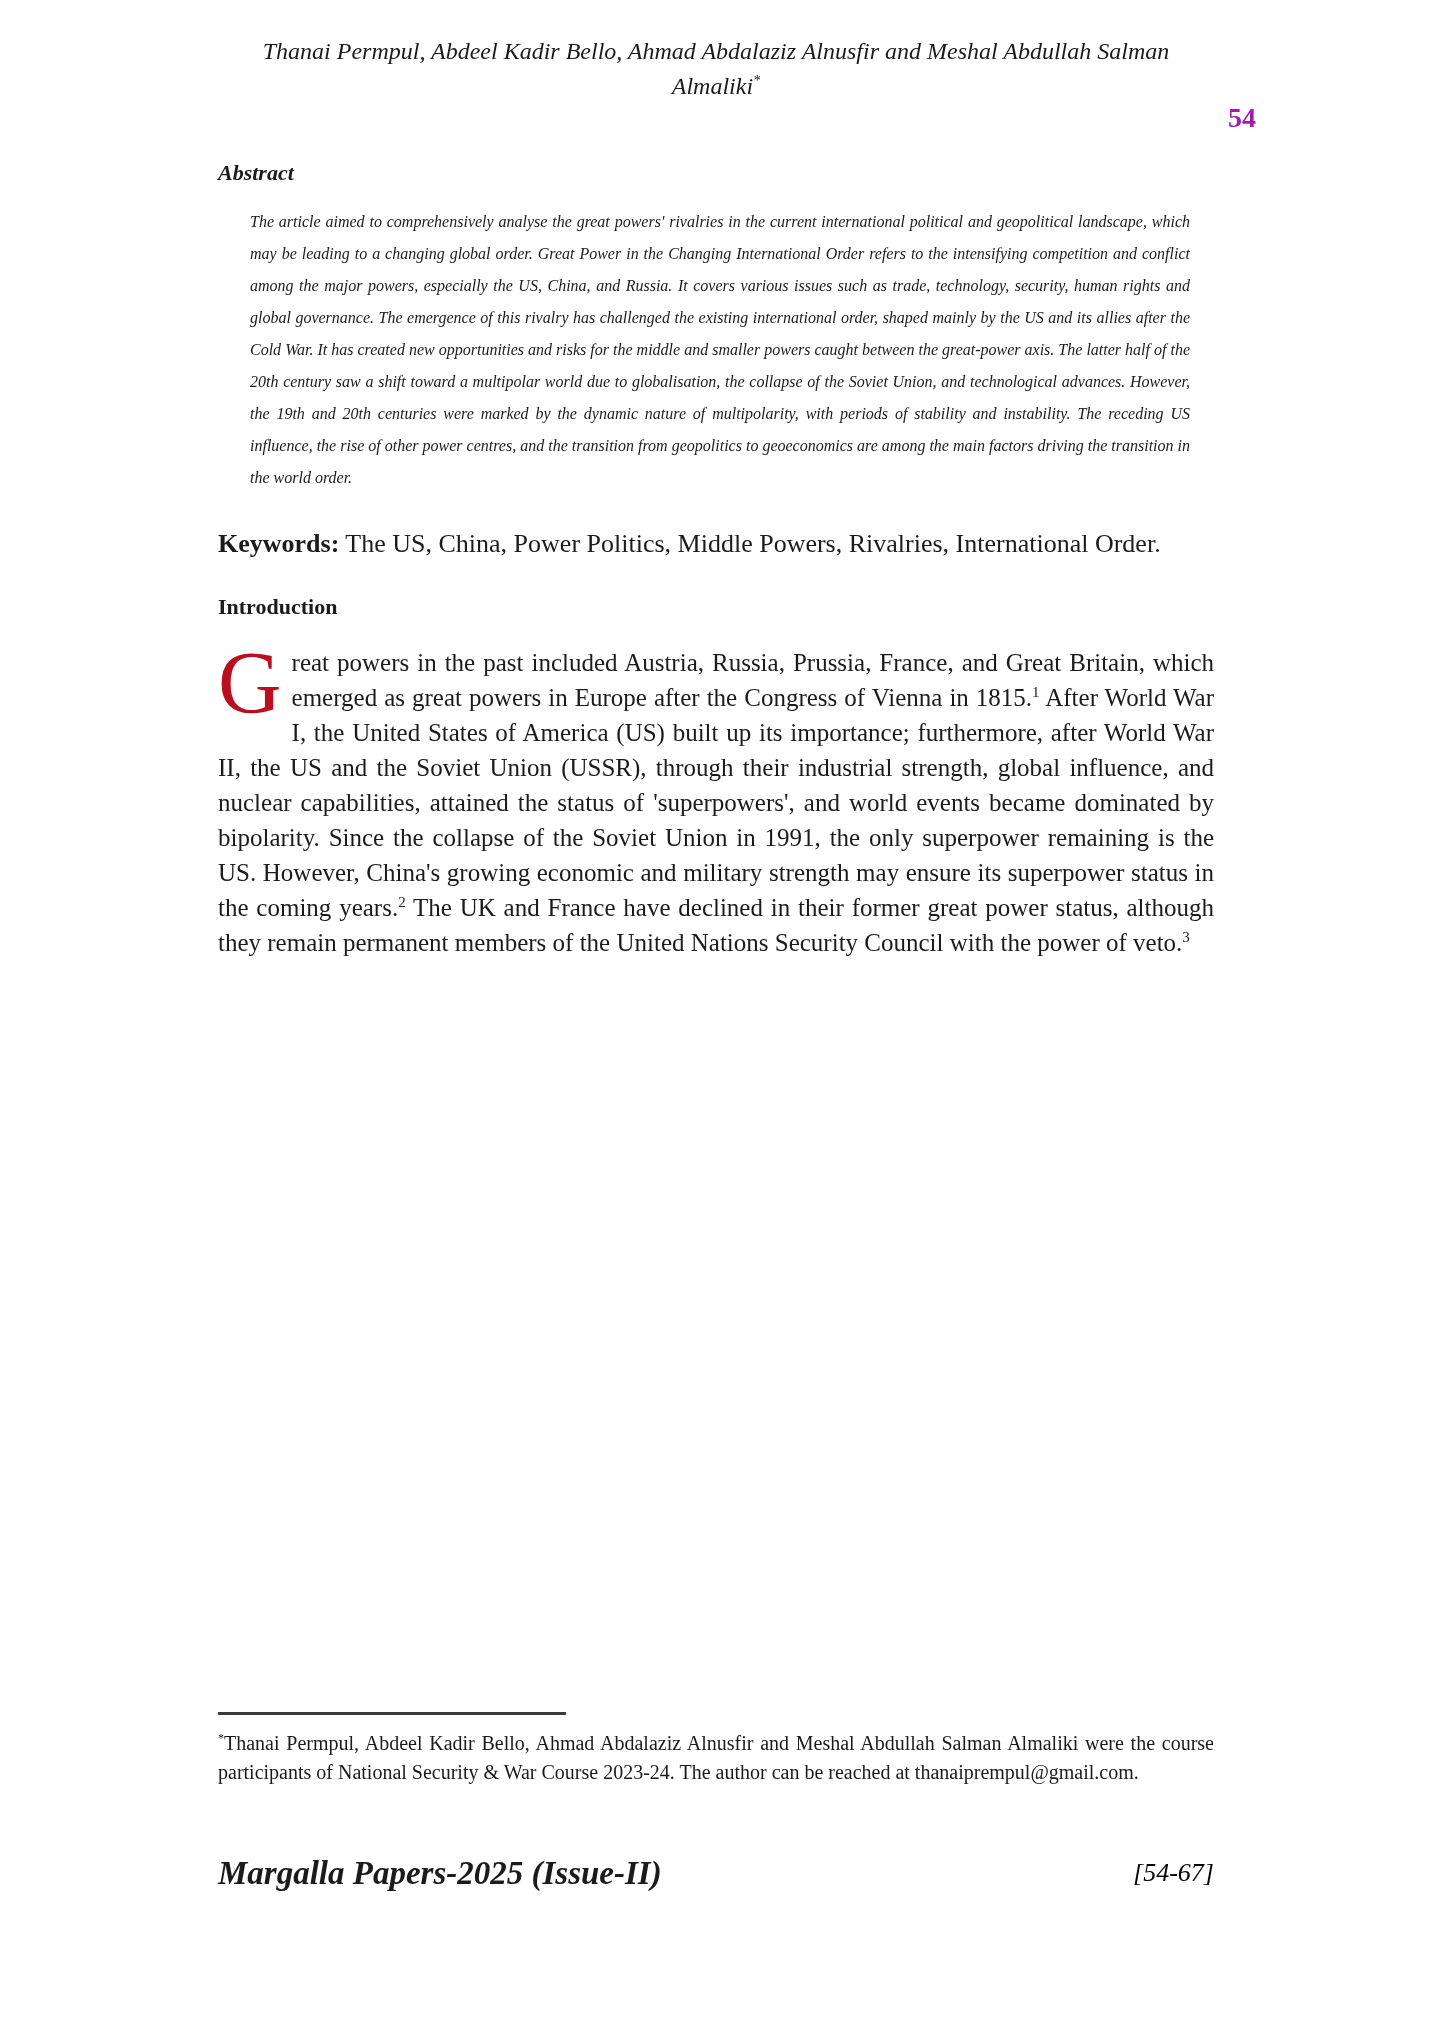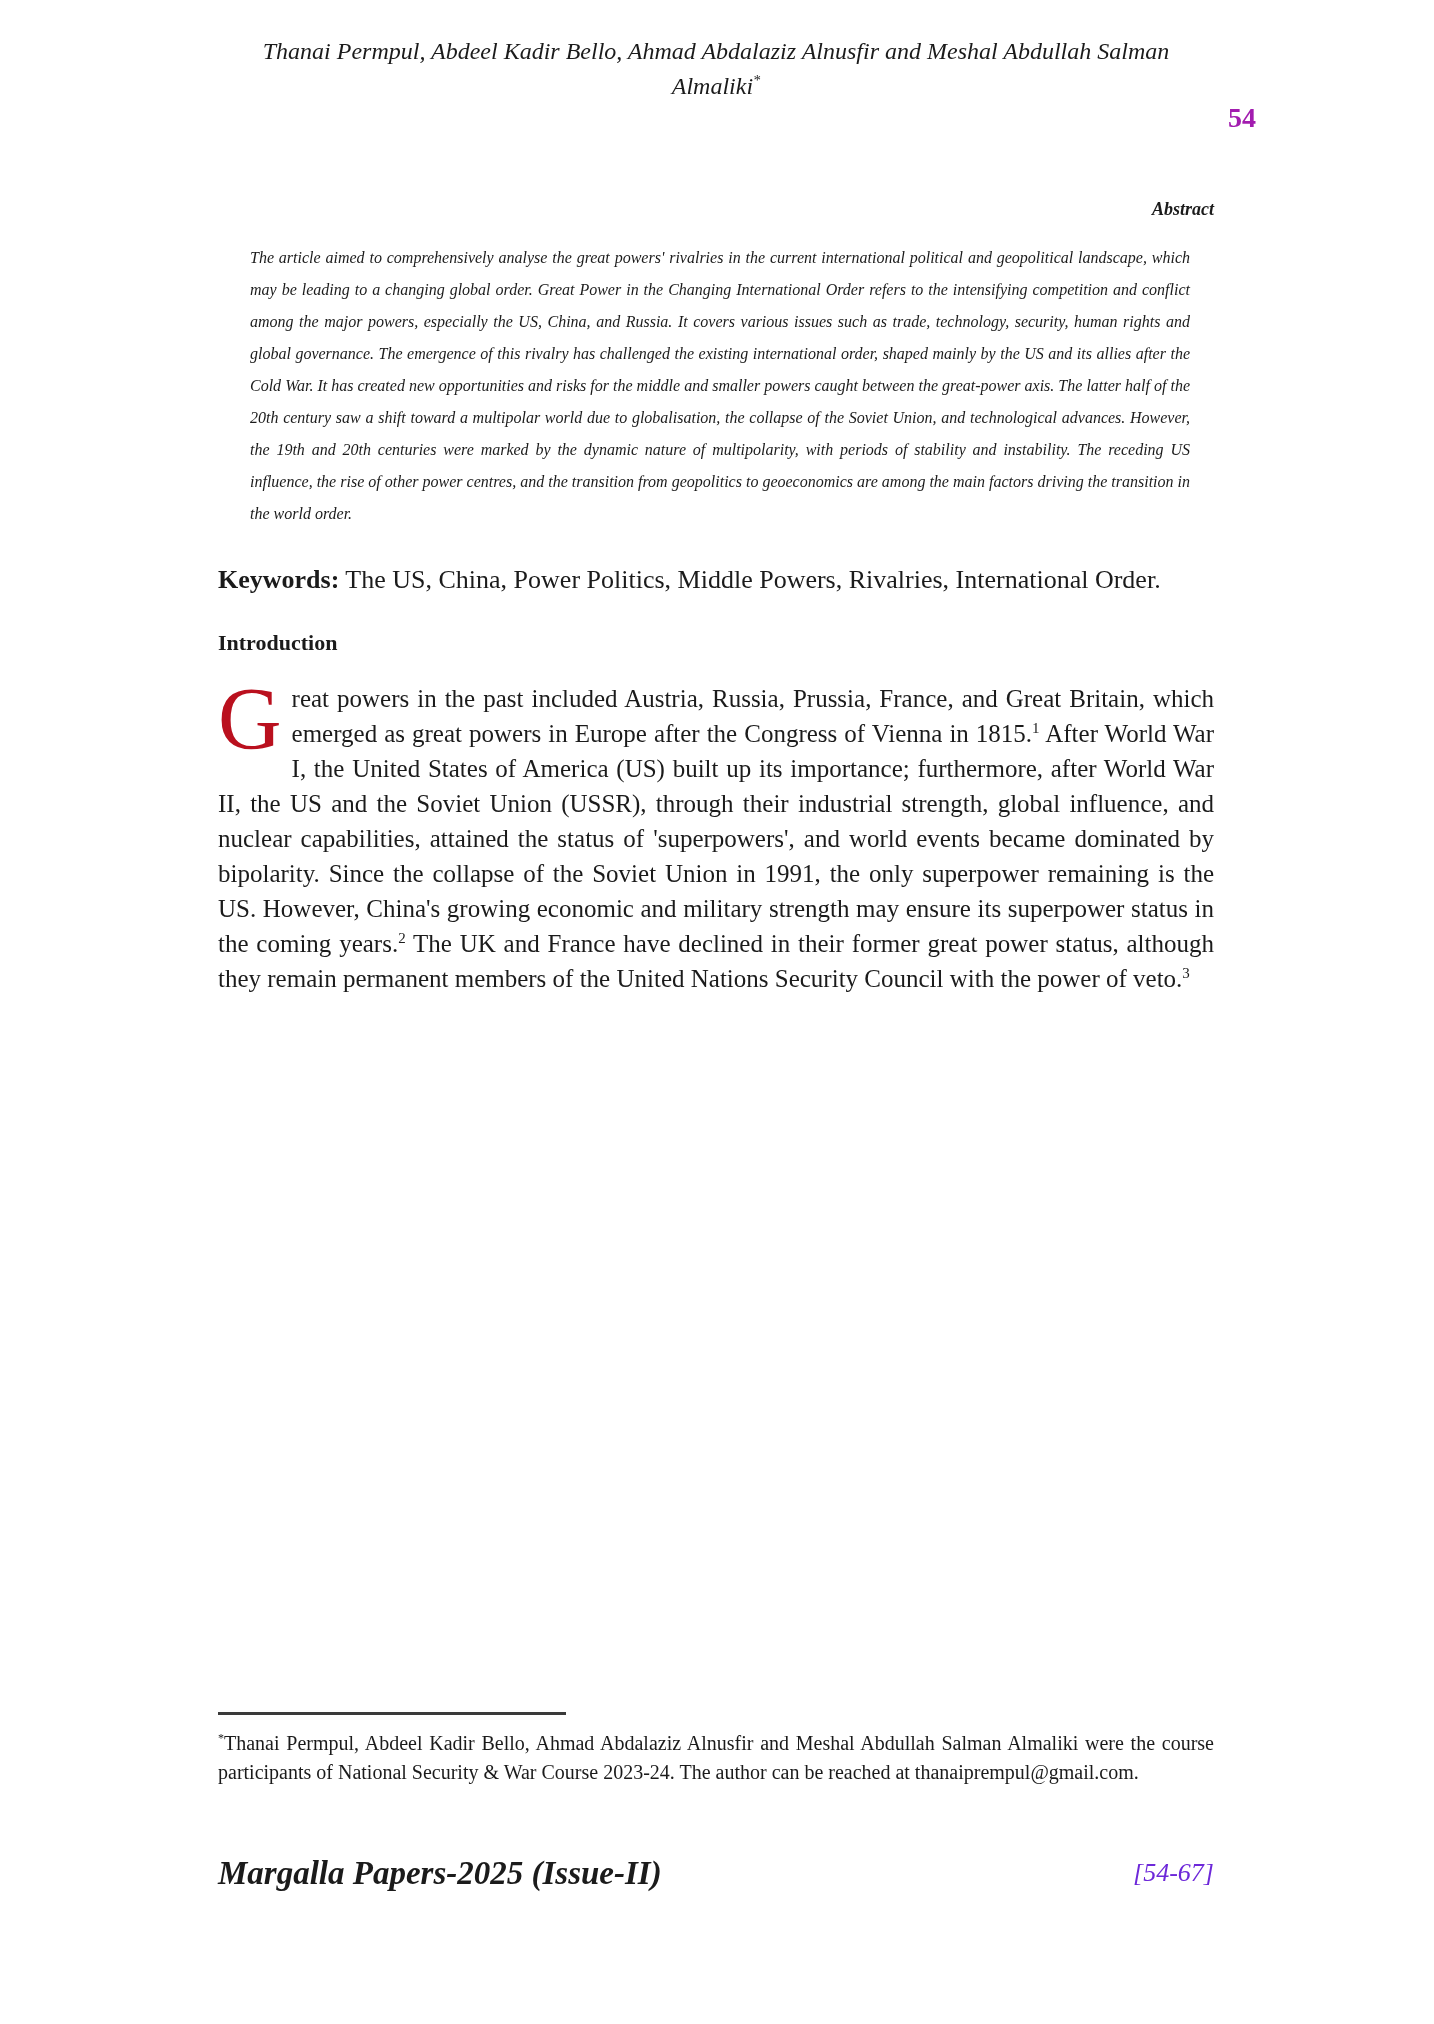--- a/index.html
+++ b/index.html
@@ -40,25 +40,25 @@
   }
   .title span { display: block; }
   .authors {
     margin-top: 34px;
     text-align: center;
     font-style: italic;
     font-size: 24px;
     line-height: 35px;
   }
   .abstract-heading {
-    margin-top: 88px;
-    text-align: right;
+    margin-top: 52px;
+    text-align: left;
     font-weight: bold;
     font-style: italic;
-    font-size: 18px;
+    font-size: 22px;
     line-height: 34px;
   }
   .abstract-body {
     margin: 16px 24px 0 32px;
     font-style: italic;
     font-size: 16px;
     line-height: 32px;
     text-align: justify;
   }
   .keywords {
@@ -157,16 +157,16 @@
 
   </div>
 
   <div class="footnote">
     <div class="footnote-rule"></div>
     <p class="footnote-text"><sup>*</sup><span>Thanai Permpul, Abdeel Kadir Bello, Ahmad Abdalaziz Alnusfir and Meshal Abdullah Salman Almaliki were the course participants of National Security &amp; War Course 2023-24. The author can be reached at thanaiprempul@gmail.com.</span></p>
   </div>
 
   <div class="footer">
     <p class="footer-journal">Margalla Papers-2025 (Issue-II)</p>
-    <p class="footer-pages" style="color: #6d28d9; text-align: right;">[54-67]</p>
+    <p class="footer-pages" style="color: #000000; text-align: right;">[54-67]</p>
   </div>
 
 </div>
 
 </body></html>

